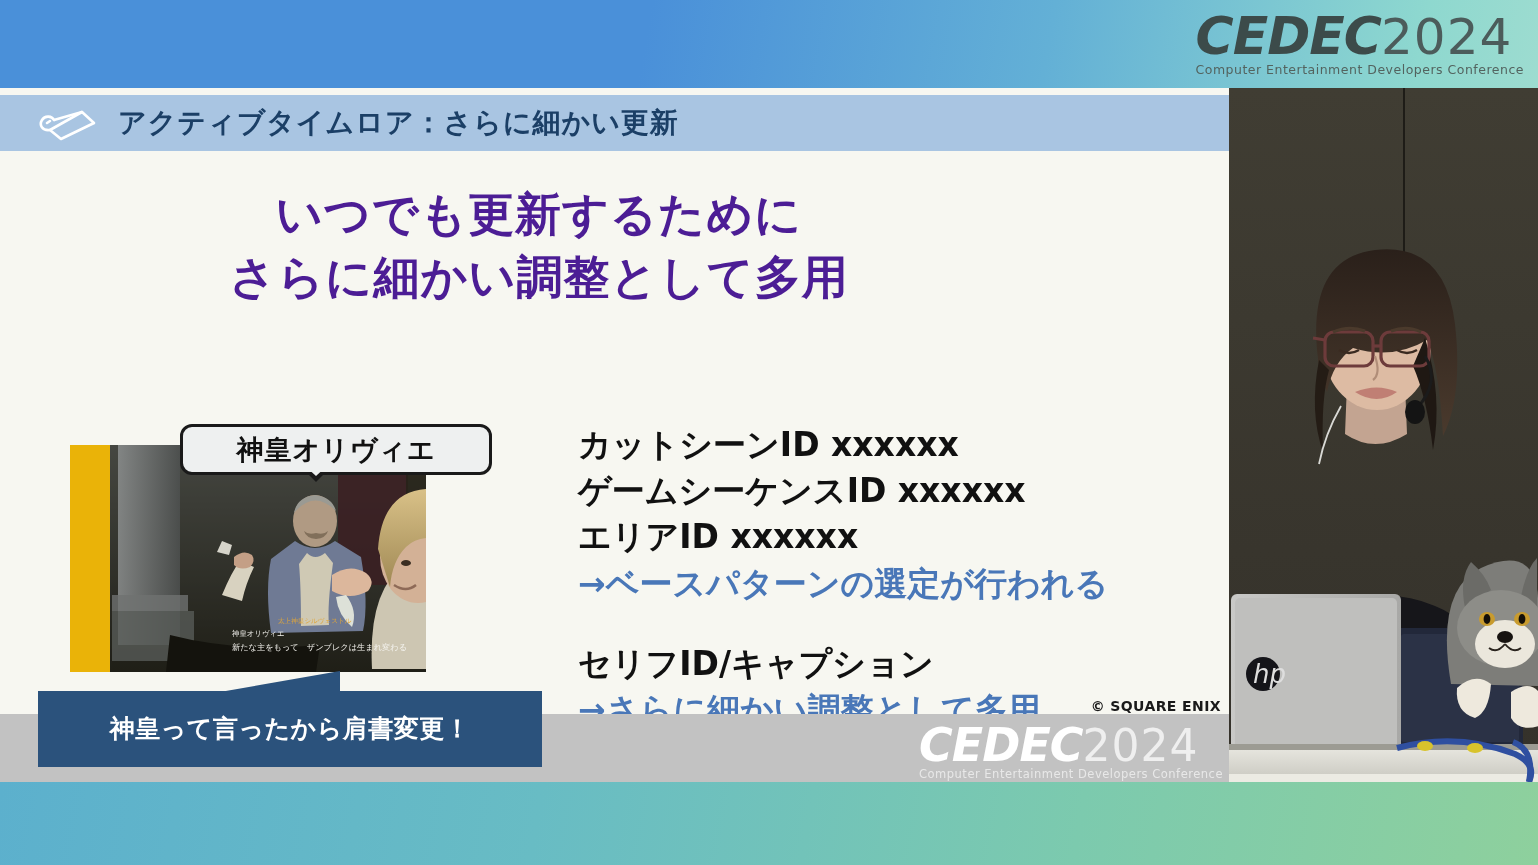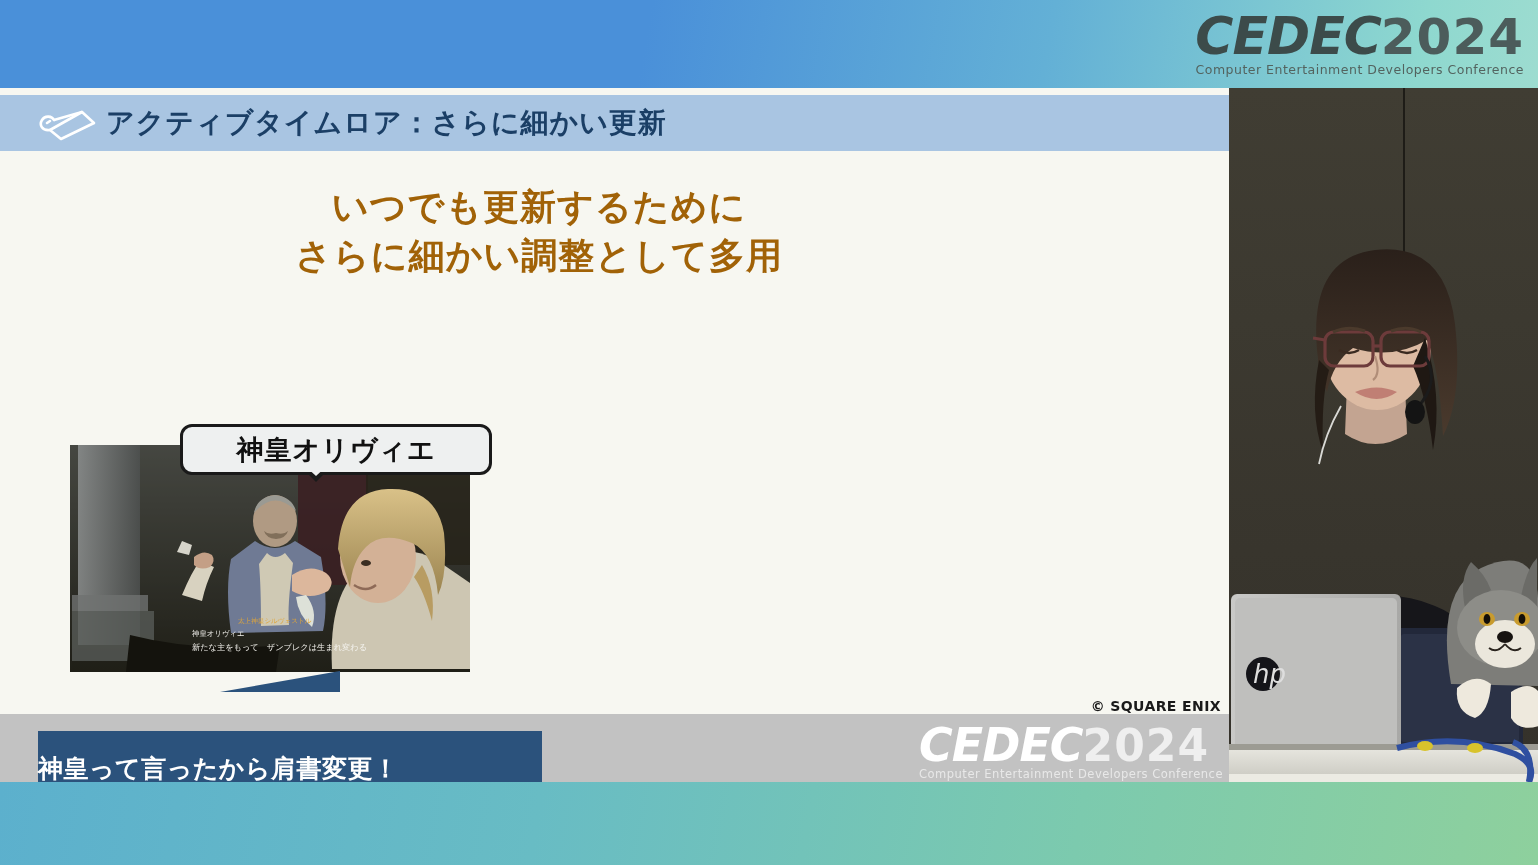--- a/index.html
+++ b/index.html
@@ -8,50 +8,50 @@
 
   
   #topbar{position:absolute;left:0;top:0;width:1538px;height:88px;
           background:linear-gradient(100deg,#4a90d9 0%,#4a90d9 42%,#63b0d6 68%,#8ed8cf 92%,#9ddcd0 100%);}
   #topbar .logo{position:absolute;right:14px;top:10px;}
 
   
   .cedec{font-family:"DejaVu Sans","Liberation Sans",sans-serif;line-height:1;}
   .cedec .row1{display:flex;align-items:baseline;}
   .cedec .ced{font-weight:bold;letter-spacing:-1px;font-style:italic;}
-  .cedec .yr{font-weight:700;letter-spacing:1px;}
+  .cedec .yr{font-weight:400;letter-spacing:1px;}
   .cedec .sub{letter-spacing:.5px;white-space:nowrap;}
 
   
   #slide{position:absolute;left:0;top:88px;width:1229px;height:694px;background:#f7f7f1;overflow:hidden;}
 
   #slide-titlebar{position:absolute;left:0;top:7px;width:1229px;height:56px;background:#a9c5e2;
-                  display:flex;align-items:center;}
+                  display:flex;align-items:center;gap:12px;}
   #marker-icon{margin-left:30px;width:72px;height:40px;flex:none;}
   #slide-title{margin-left:4px;font-size:28px;font-weight:bold;color:#1b3f66;letter-spacing:1px;}
 
-  #headline{position:absolute;left:0;top:95px;width:1078px;text-align:center;color:#a16207;
-            font-size:36px;font-weight:bold;line-height:1.36;letter-spacing:1px;}
-  #game-shot{position:absolute;left:70px;top:357px;width:400px;height:227px;overflow:hidden;
-             background:#eab308;}
+  #headline{position:absolute;left:0;top:95px;width:1078px;text-align:center;color:#4c1d95;
+            font-size:46px;font-weight:bold;line-height:1.36;letter-spacing:1px;}
+  #game-shot{position:absolute;left:70px;top:357px;width:316px;height:227px;overflow:hidden;
+             background:#eab308;padding-left:40px;}
 
   #name-callout{position:absolute;left:180px;top:336px;width:306px;height:45px;
                 background:#eef0f0;border:3px solid #1a1a1a;border-radius:12px;
                 display:flex;align-items:center;justify-content:center;
                 font-size:27px;font-weight:bold;color:#111;z-index:5;letter-spacing:1px;}
   #name-callout-tail{position:absolute;left:300px;top:378px;width:0;height:0;
                      border-left:16px solid transparent;border-right:16px solid transparent;
                      border-top:16px solid #1a1a1a;z-index:4;}
   #name-callout-tail-in{position:absolute;left:304px;top:377px;width:0;height:0;
                      border-left:12px solid transparent;border-right:12px solid transparent;
                      border-top:11px solid #eef0f0;z-index:6;}
 
   #blue-callout{position:absolute;left:38px;top:603px;width:504px;height:76px;background:#2b527c;
-                display:flex;flex-direction:column;justify-content:center;
-                color:#fff;font-size:25px;font-weight:bold;line-height:1.28;z-index:5;letter-spacing:.5px;margin-top:40px;}
+                display:flex;flex-direction:column;align-items:center;justify-content:center;
+                color:#fff;font-size:25px;font-weight:bold;line-height:1.28;z-index:5;letter-spacing:.5px;}
   #blue-callout-tail{position:absolute;left:220px;top:583px;width:0;height:0;z-index:4;
                      border-top:21px solid transparent;border-right:120px solid #2b527c;}
 
   
   #textcol{position:absolute;left:578px;top:334px;width:620px;}
   .tline{font-size:33px;font-weight:bold;color:#111;line-height:1.40;white-space:nowrap;letter-spacing:0px;}
   .tline.accent{color:#4977b8;}
   .tgap{height:34px;}
 
   #copyright{position:absolute;right:8px;top:610px;font-size:14px;font-weight:bold;color:#1a1a1a;
@@ -157,20 +157,29 @@
 
   <div id="name-callout-tail"></div>
   <div id="name-callout-tail-in"></div>
   <div id="name-callout">神皇オリヴィエ</div>
 
   <div id="blue-callout-tail"></div>
   <div id="blue-callout">
     <div>神皇って言ったから肩書変更！</div>
   </div>
 
+  <div id="textcol">
+    <div class="tline">カットシーンID xxxxxx</div>
+    <div class="tline">ゲームシーケンスID xxxxxx</div>
+    <div class="tline">エリアID xxxxxx</div>
+    <div class="tline accent">→ベースパターンの選定が行われる</div>
+    <div class="tgap"></div>
+    <div class="tline">セリフID/キャプション</div>
+    <div class="tline accent">→さらに細かい調整として多用</div>
+  </div>
 
   <div id="copyright">© SQUARE ENIX</div>
 
   <div id="slide-footer">
     <div class="logo">
       <div class="cedec" style="color:#ffffff;">
         <div class="row1">
           <span class="ced" style="font-size:46px;">CEDEC</span>
           <span class="yr" style="font-size:44px;color:#efefef;">2024</span>
         </div>

